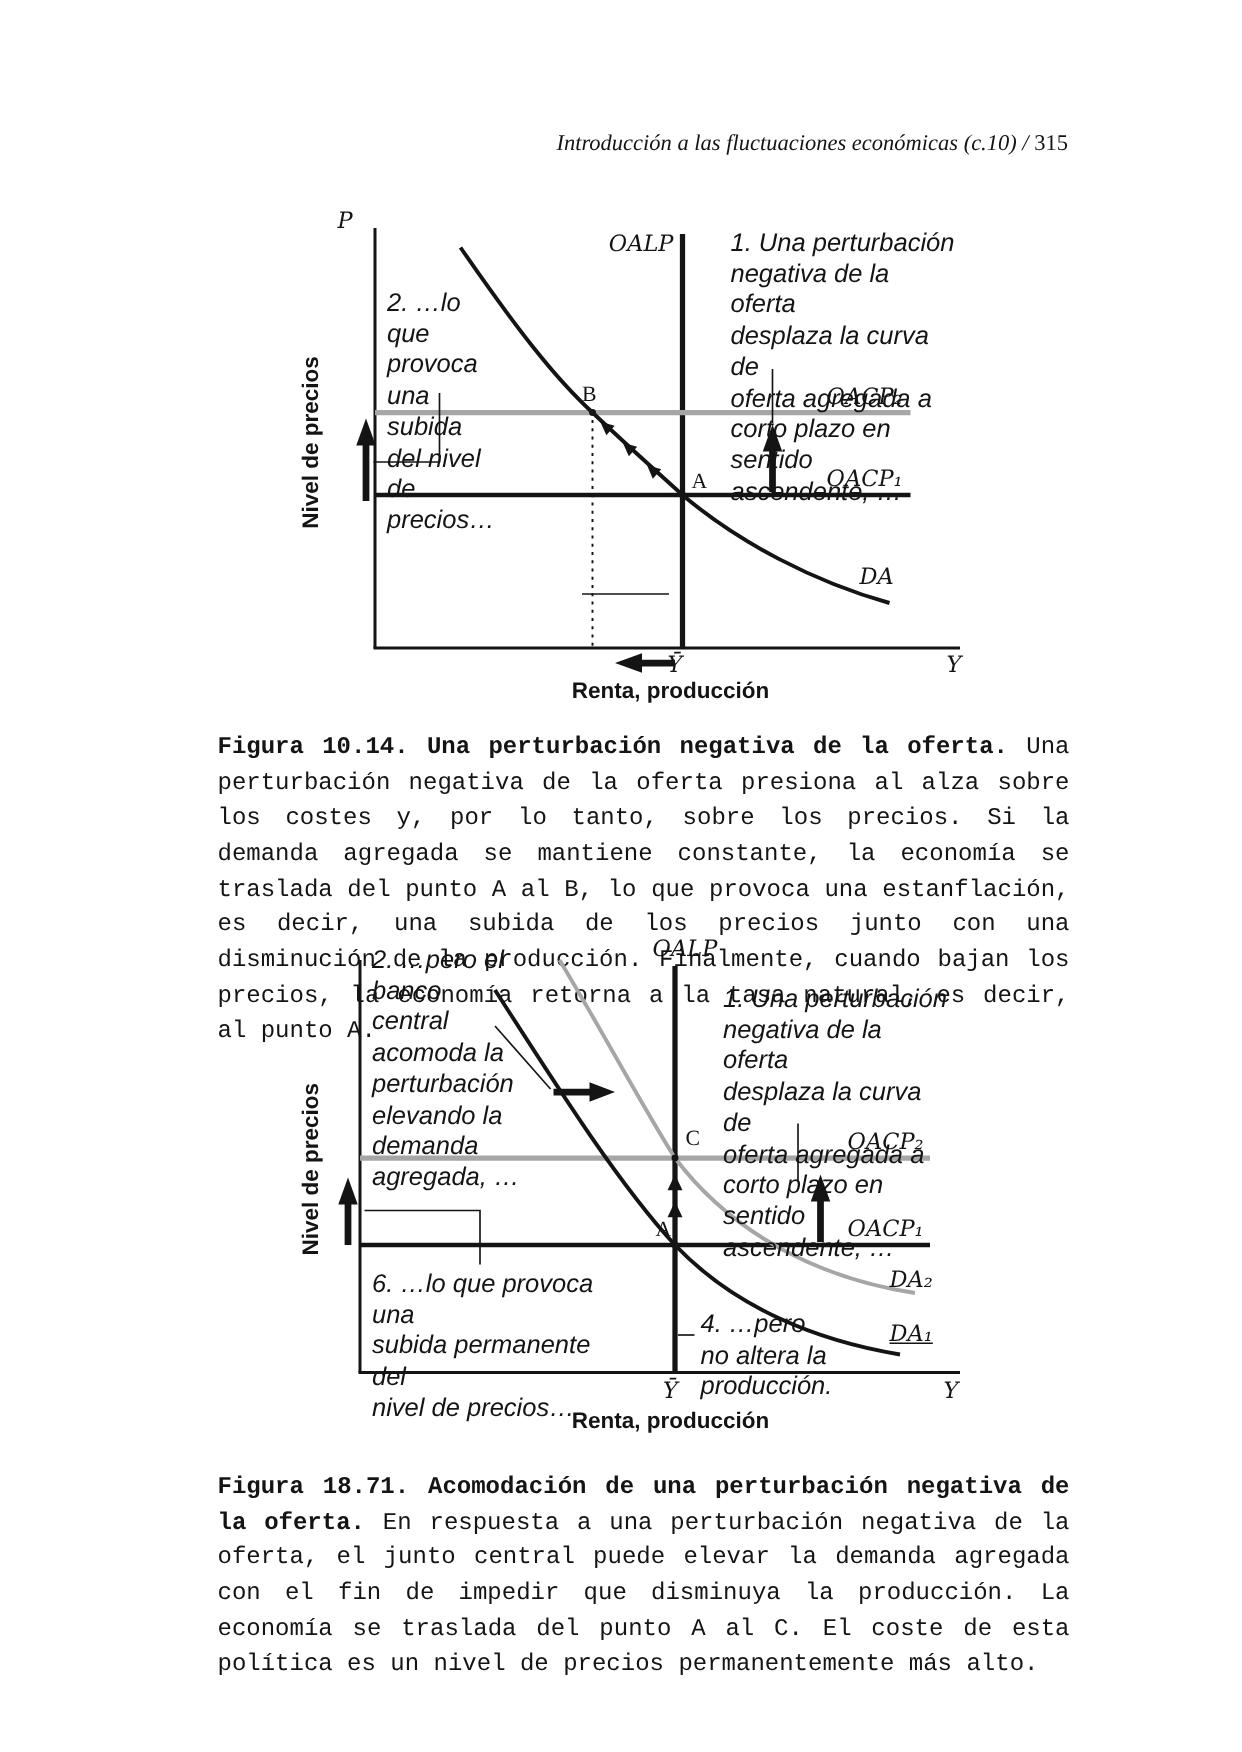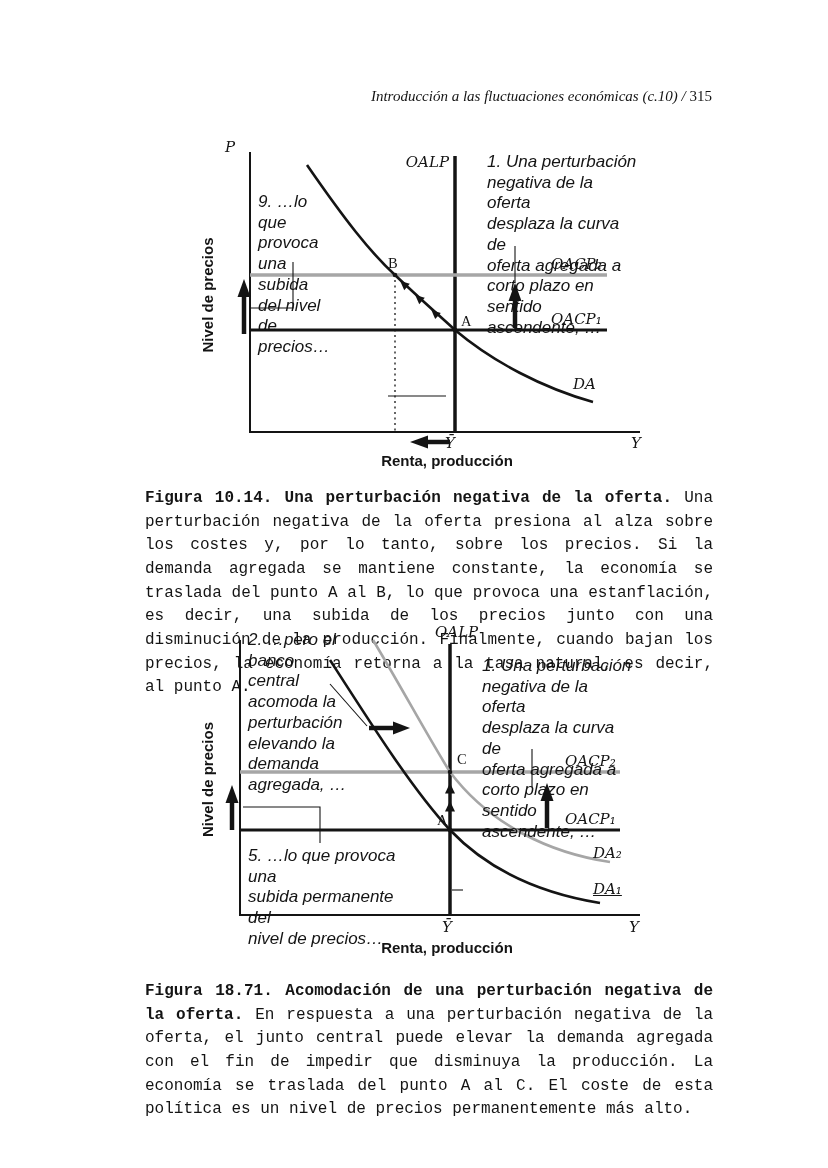--- a/index.html
+++ b/index.html
@@ -69,21 +69,21 @@
     <span class="lbl pt" style="left:243px;top:116px;">B</span>
     <span class="lbl math" style="left:300px;top:296px;">Ȳ</span>
     <span class="lbl math" style="left:486px;top:296px;">Y</span>
 
     <div class="annot" style="left:342px;top:12px;width:152px;">1. Una perturbación
 negativa de la oferta
 desplaza la curva de
 oferta agregada a
 corto plazo en sentido
 ascendente, …</div>
-    <div class="annot" style="left:113px;top:52px;width:82px;">9. …lo que
+    <div class="annot" style="left:113px;top:52px;width:82px;">2. …lo que
 provoca
 una subida
 del nivel de
 precios…</div>
 
     <div class="axis-title vtitle" style="left:55px;top:240px;width:170px;">Nivel de precios</div>
     <div class="axis-title" style="left:212px;top:313px;width:180px;">Renta, producción</div>
   </div>
 
   <p class="caption" style="top:487px;">
@@ -140,23 +140,26 @@
 perturbación
 elevando la
 demanda
 agregada, …</div>
     <div class="annot" style="left:337px;top:34px;width:150px;">1. Una perturbación
 negativa de la oferta
 desplaza la curva de
 oferta agregada a
 corto plazo en sentido
 ascendente, …</div>
-    <div class="annot" style="left:103px;top:224px;width:165px;">5. …lo que provoca una
+    <div class="annot" style="left:103px;top:224px;width:165px;">6. …lo que provoca una
 subida permanente del
 nivel de precios…</div>
+    <div class="annot" style="left:322px;top:251px;width:90px;">4. …pero
+no altera la
+producción.</div>
 
     <div class="axis-title vtitle" style="left:55px;top:245px;width:175px;">Nivel de precios</div>
     <div class="axis-title" style="left:212px;top:318px;width:180px;">Renta, producción</div>
   </div>
 
   <p class="caption" style="top:980px;">
     <b>Figura 18.71. Acomodación de una perturbación negativa de la oferta.</b>
     <span>En respuesta a una perturbación negativa de la oferta, el junto central puede elevar la demanda agregada con el fin de impedir que disminuya la producción. La economía se traslada del punto A al C. El coste de esta política es un nivel de precios permanentemente más alto.</span>
   </p>
 

